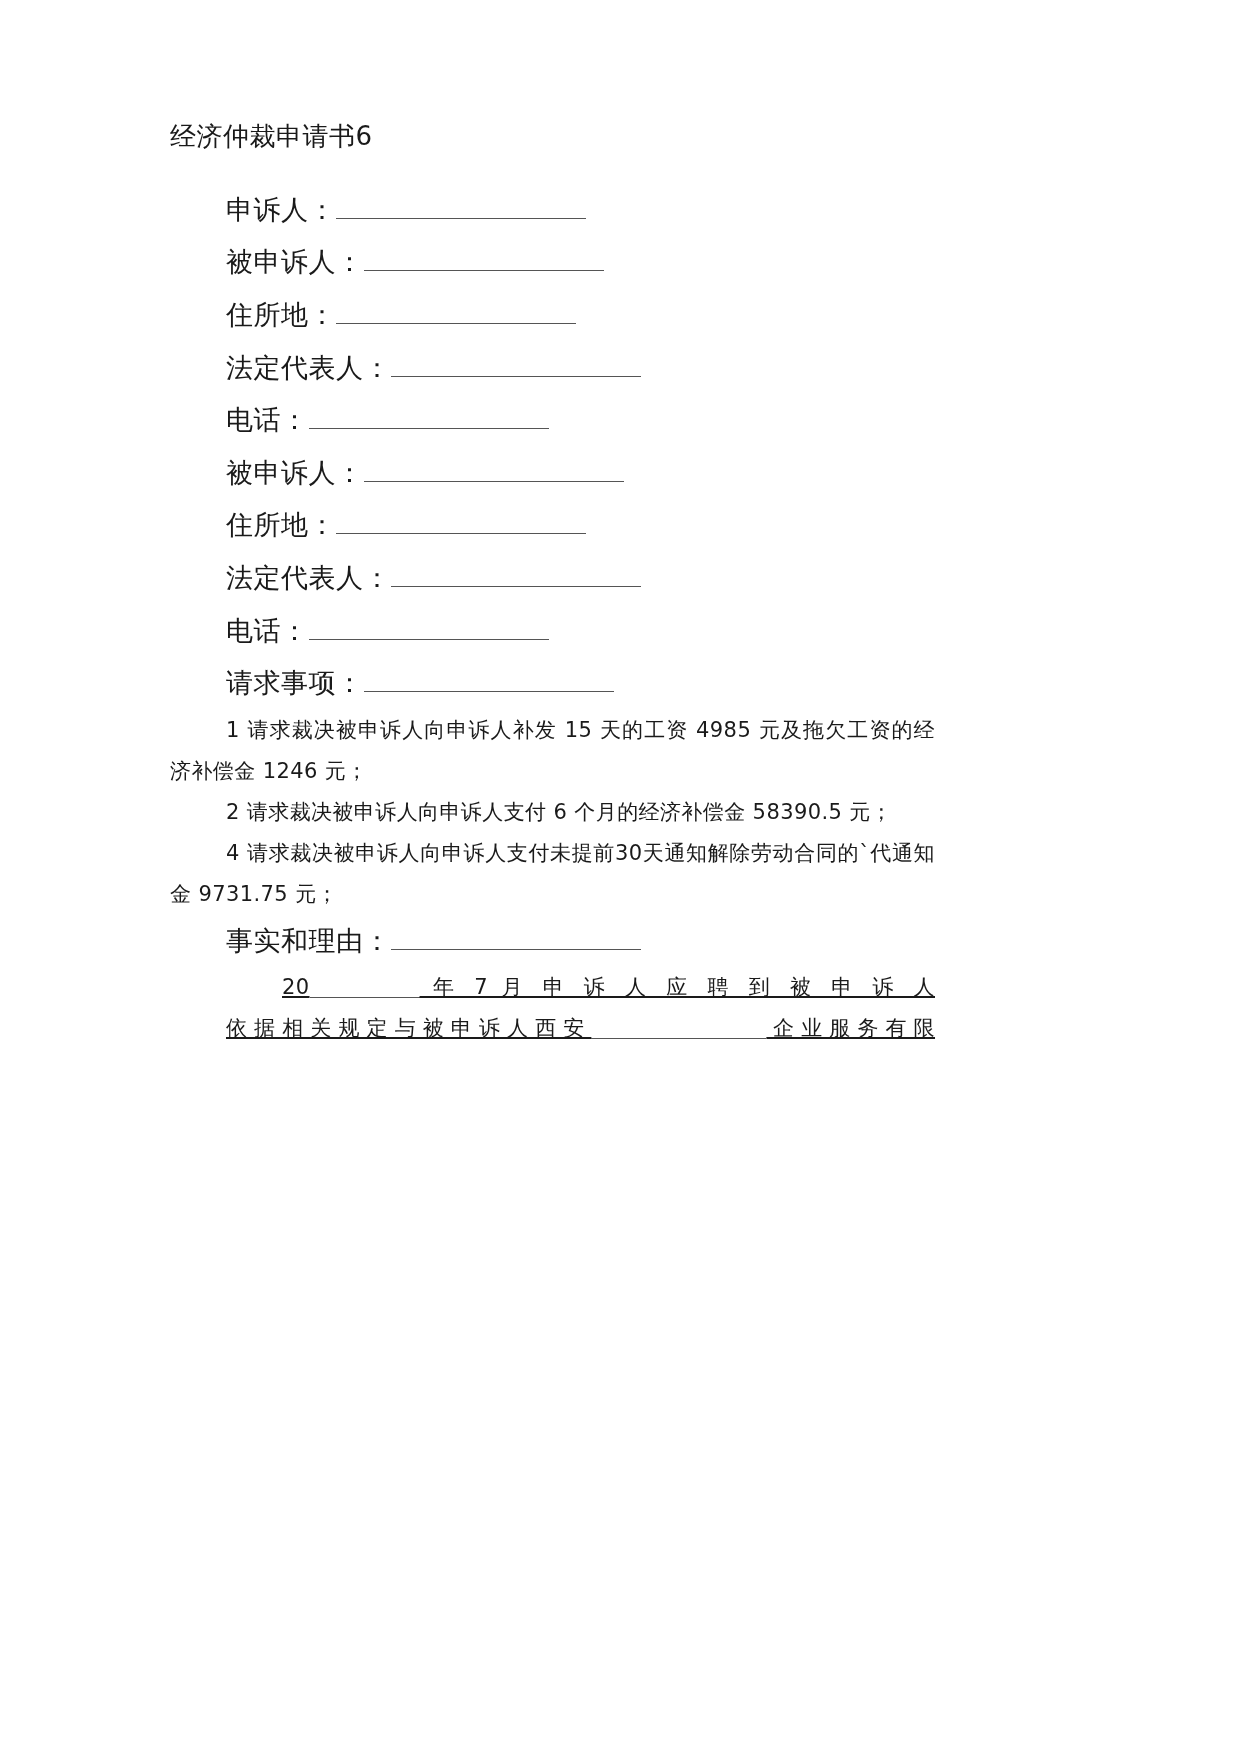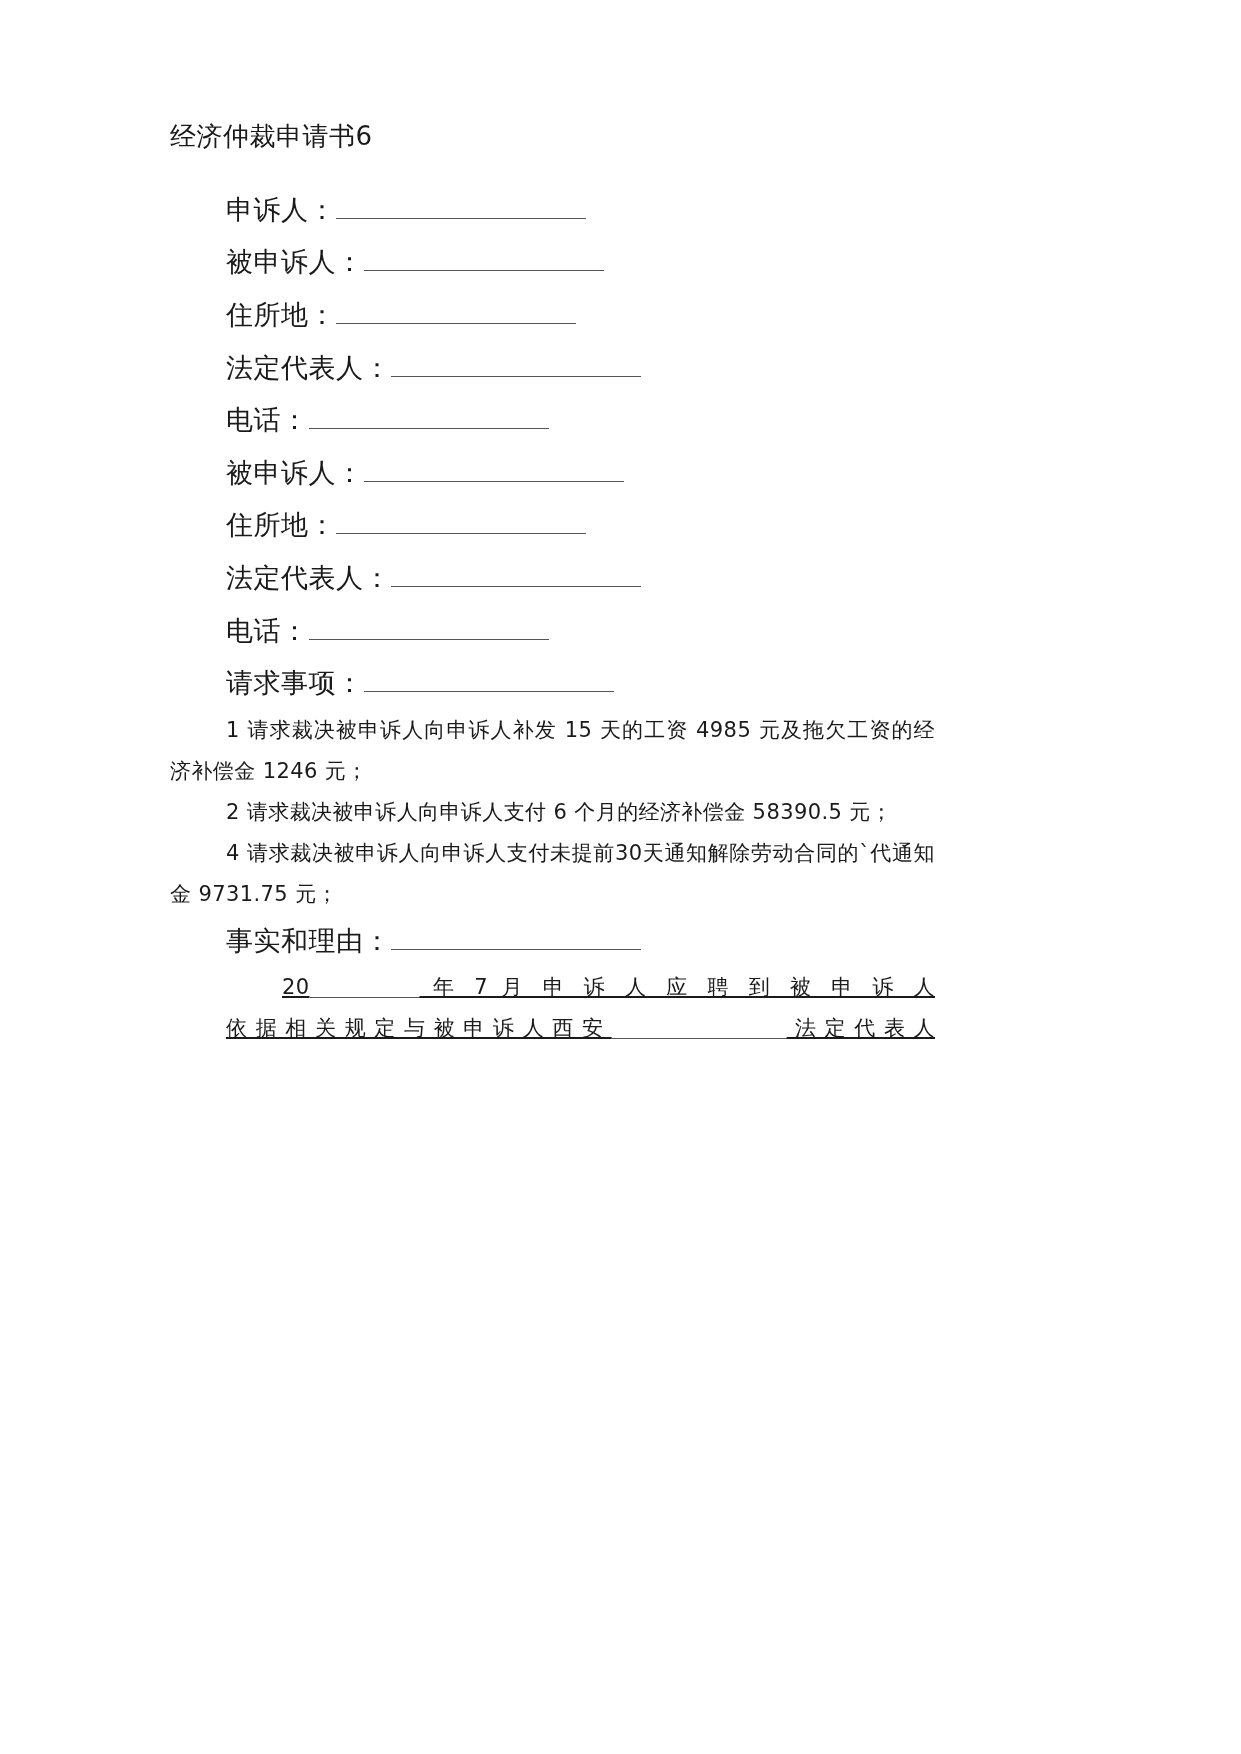--- a/index.html
+++ b/index.html
@@ -119,16 +119,16 @@
   <p class="para">1 请求裁决被申诉人向申诉人补发 15 天的工资 4985 元及拖欠工资的经济补偿金 1246 元；</p>
   <p class="para">2 请求裁决被申诉人向申诉人支付 6 个月的经济补偿金 58390.5 元；</p>
   <p class="para">4 请求裁决被申诉人向申诉人支付未提前30天通知解除劳动合同的`代通知金 9731.75 元；</p>
 
   <div class="field-line">
     <span>事实和理由：</span><span class="blank b-250"></span>
   </div>
 
   <p class="para">
     <span class="just-spread"><span style="display:inline-block;width:56px;"></span><span>20</span><span class="inline-blank ib-110"></span> <span>年 7 月 申 诉 人 应 聘 到 被 申 诉 人</span></span>
-    <span class="just-spread"><span>依据相关规定与被申诉人西安</span><span class="inline-blank ib-175"></span><span>法定代表人</span></span>
+    <span class="just-spread"><span>依据相关规定与被申诉人西安</span><span class="inline-blank ib-175"></span><span>企业服务有限</span></span>
   </p>
 
 </div>
 
 </body></html>

